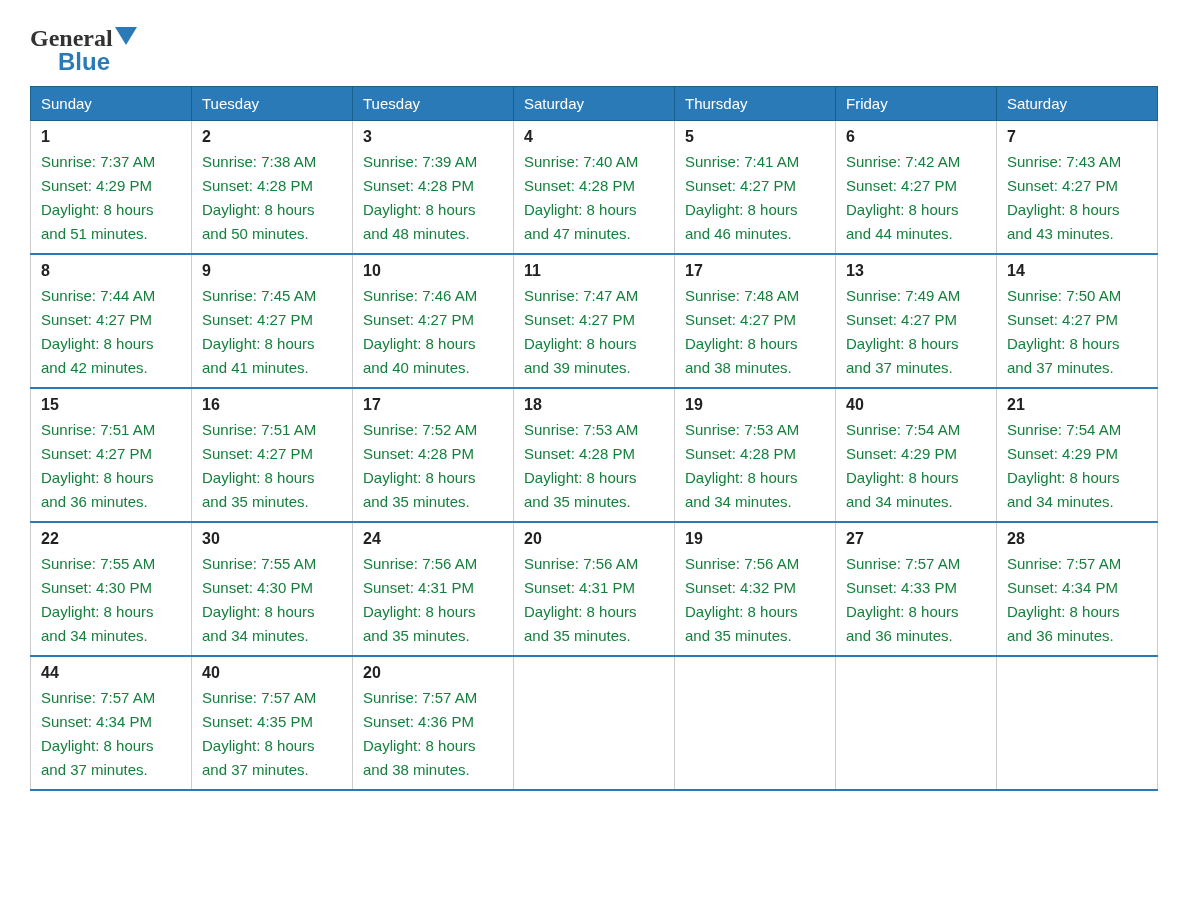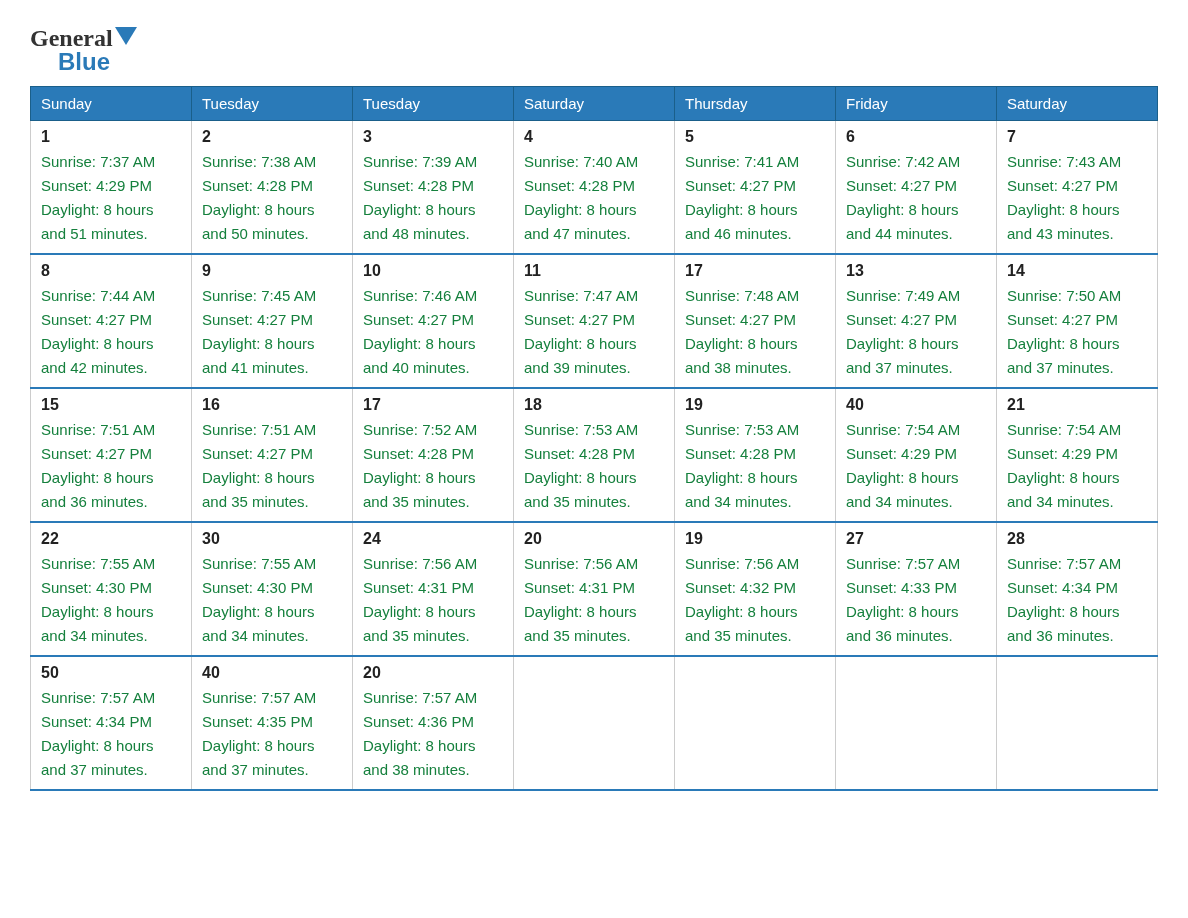--- a/index.html
+++ b/index.html
@@ -366,21 +366,21 @@
         <div class="day-info">
           Sunrise: 7:57 AM<br>
           Sunset: 4:34 PM<br>
           Daylight: 8 hours<br>
           and 36 minutes.
         </div>
       </td>
       </tr>
       <tr>
         <td>
-        <span class="day-number">50</span>
+        <span class="day-number">44</span>
         <div class="day-info">
           Sunrise: 7:57 AM<br>
           Sunset: 4:34 PM<br>
           Daylight: 8 hours<br>
           and 37 minutes.
         </div>
       </td>
         <td>
         <span class="day-number">40</span>
         <div class="day-info">

